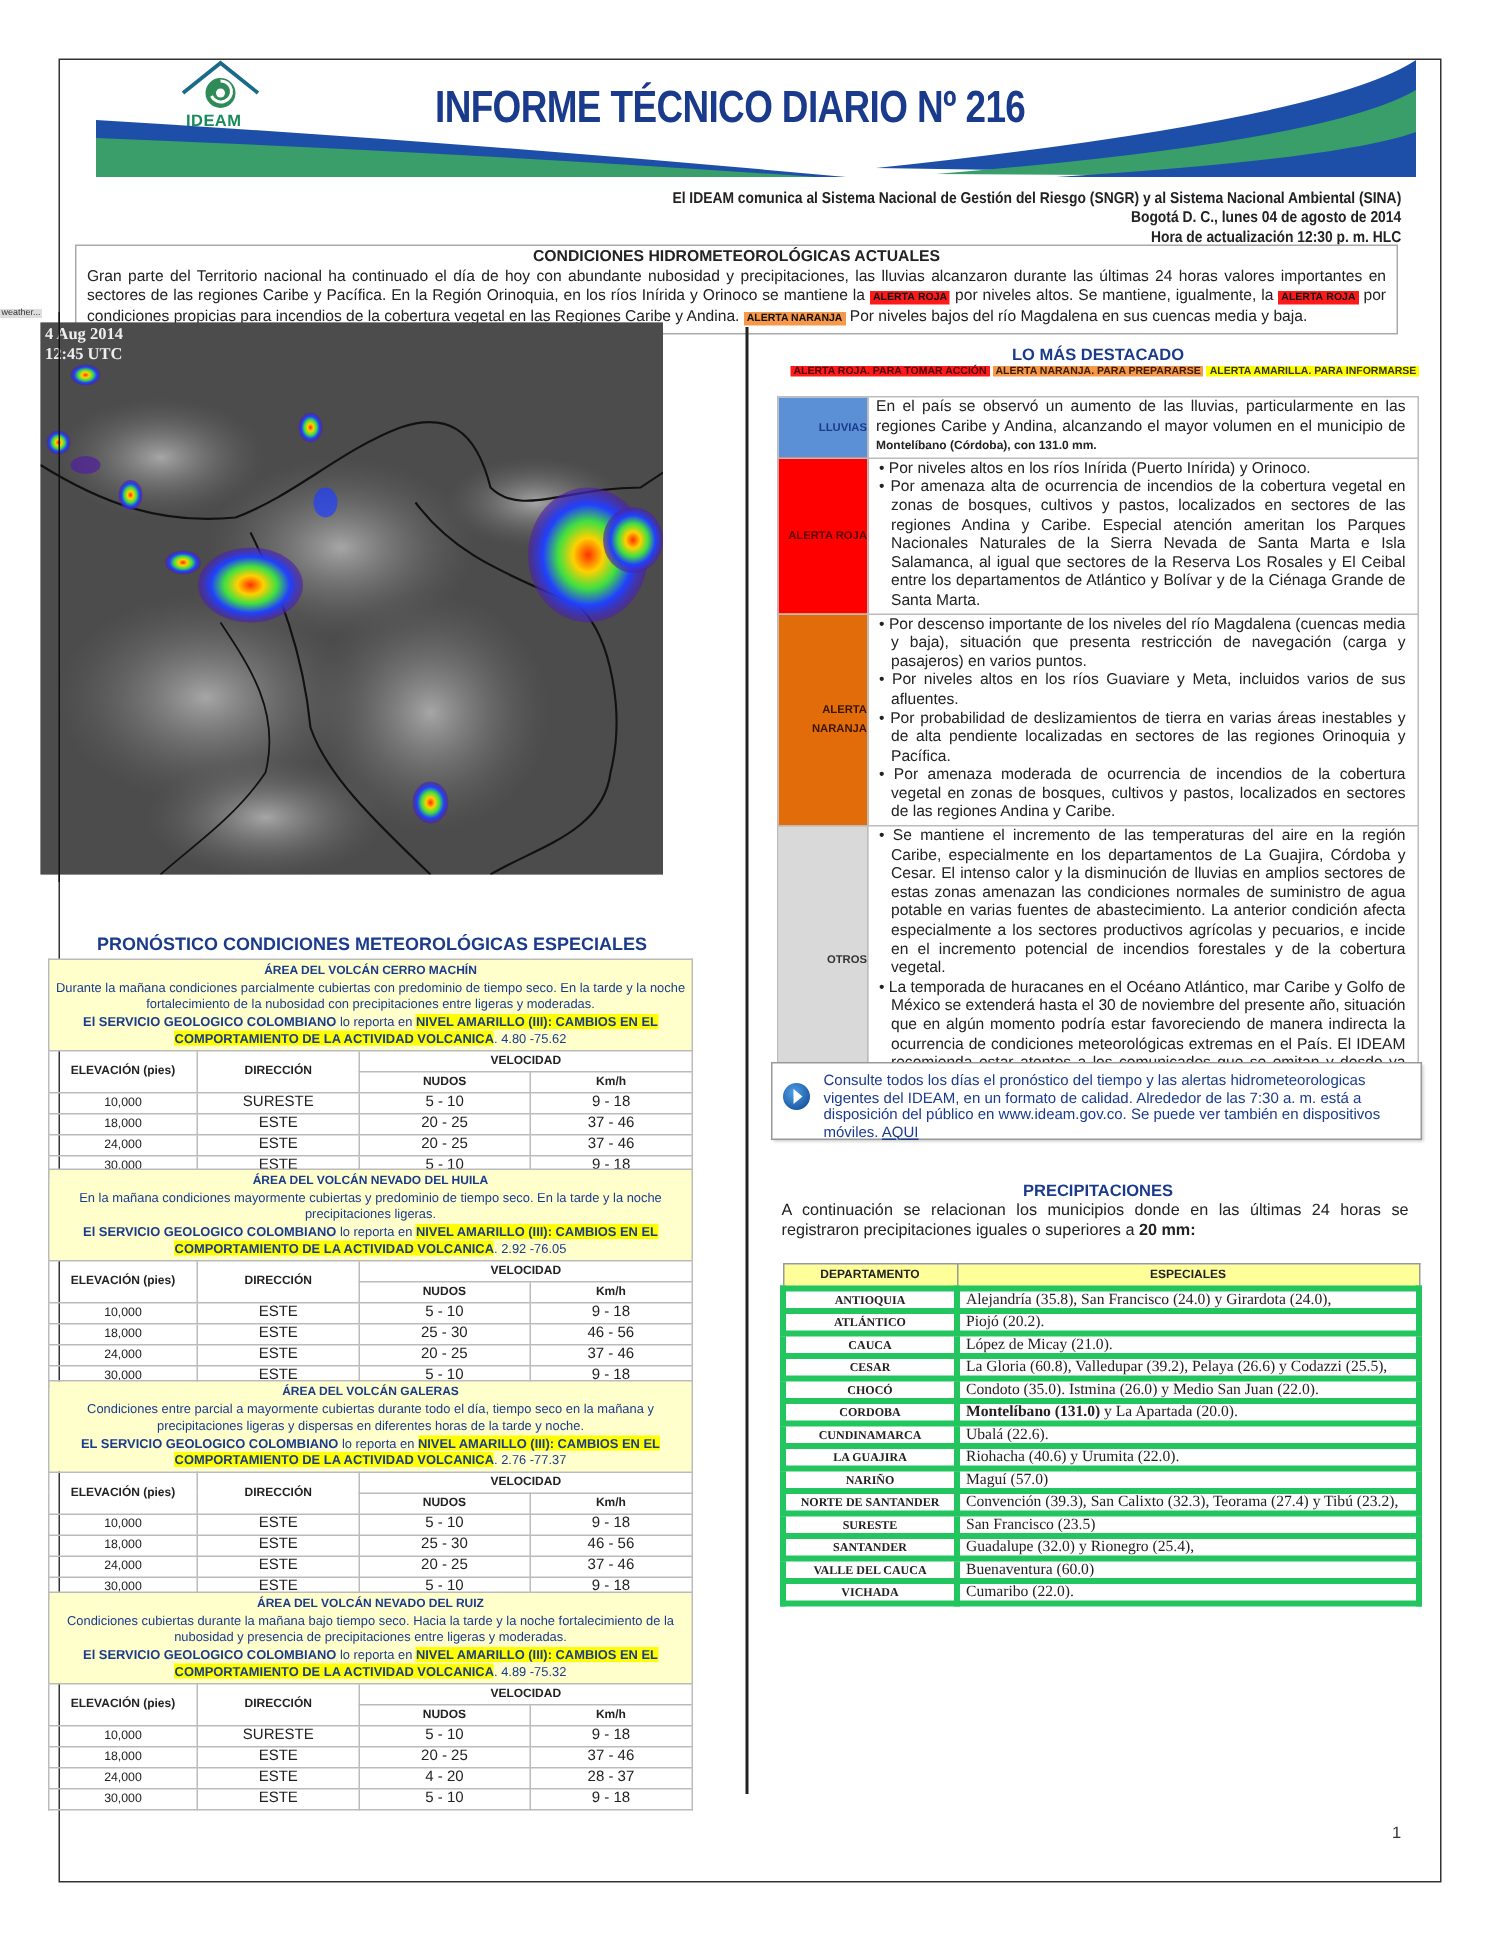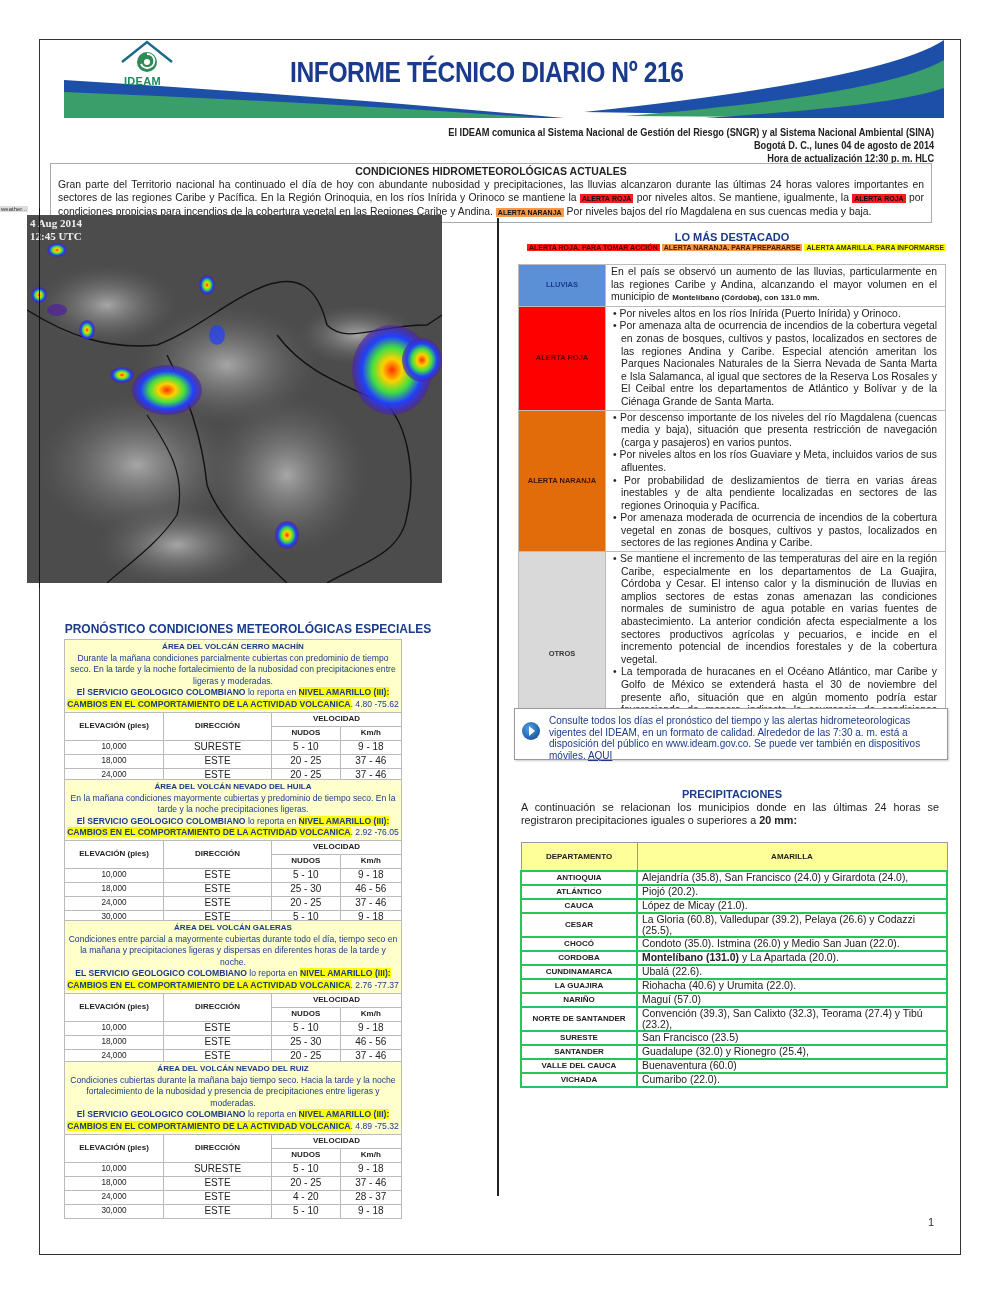--- a/index.html
+++ b/index.html
@@ -30,45 +30,45 @@
   .vline-mid { position: absolute; left: 497px; top: 218px; width: 2px; height: 978px; background: #222; }
   .destacado-title { position: absolute; left: 518px; top: 231px; width: 428px; text-align: center; font-weight: bold; font-size: 11px; color: #1a3b8c; }
   .legend-row { position: absolute; left: 527px; top: 244px; font-size: 7px; font-weight: bold; white-space: nowrap; }
   .legend-row span { padding: 0 2px; }
   .lg-red { background: #ff1a1a; color: #4a0000; }
   .lg-orange { background: #f5984a; color: #3a1a00; }
   .lg-yellow { background: #ffff00; color: #333; }
 
   .alert-table { position: absolute; left: 518px; top: 264px; width: 428px; border-collapse: collapse; font-size: 10.4px; line-height: 12.6px; }
   .alert-table td { border: 1px solid #bbb; vertical-align: middle; }
-  .alert-table td.lab { width: 87px; text-align: center; font-weight: bold; font-size: 7.5px; }
+  .alert-table td.lab { width: 60px; text-align: right; font-weight: bold; font-size: 7.5px; }
   .alert-table td.txt { padding: 1px 8px 1px 5px; text-align: justify; }
   .bul { display: block; padding-left: 10px; text-indent: -8px; }
   .lab-blue { background: #5b8fd6; color: #1a3b8c; }
   .lab-red { background: #ff0000; color: #5a0000; }
   .lab-orange { background: #e36c0a; color: #3a1500; }
   .lab-gray { background: #d9d9d9; color: #333; }
 
   .info-box { position: absolute; left: 514px; top: 708px; width: 434px; height: 52px; border: 1px solid #999; background: #fff; box-shadow: 1px 1px 2px #ccc; }
   .play-icon { position: absolute; left: 522px; top: 722px; width: 18px; height: 18px; border-radius: 50%; background: radial-gradient(circle at 40% 35%, #4ea0e8, #0c3f8a); }
   .play-icon::after { content: ""; position: absolute; left: 7px; top: 4px; border-left: 6px solid #fff; border-top: 5px solid transparent; border-bottom: 5px solid transparent; }
   .info-text { position: absolute; left: 549px; top: 715px; width: 392px; font-size: 10px; line-height: 11.5px; color: #1a3b8c; }
   .info-link { color: #1a3b8c; text-decoration: underline; }
 
   .precip-title { position: absolute; left: 518px; top: 788px; width: 428px; text-align: center; font-weight: bold; font-size: 11px; color: #1a3b8c; }
   .precip-intro { position: absolute; left: 521px; top: 801px; width: 418px; font-size: 10.8px; line-height: 13px; text-align: justify; }
 
   .precip-table { position: absolute; left: 520px; top: 842px; width: 428px; border-collapse: collapse; font-size: 10.4px; }
-  .precip-table th { background: #ffff99; border: 1px solid #999; font-size: 8px; font-weight: bold; height: 28px; }
-  .precip-table td { border: 2px solid #22c55e; height: 14px; padding: 0 4px; }
+  .precip-table th { background: #ffff99; border: 1px solid #999; font-size: 8px; font-weight: bold; height: 16px; }
+  .precip-table td { border: 4px solid #22c55e; height: 14px; padding: 0 4px; font-family: Liberation Serif, serif; }
   .precip-table td.dep { width: 116px; text-align: center; font-weight: bold; font-size: 8px; }
 
   
   .forecast-title { position: absolute; left: 48px; top: 622px; width: 400px; text-align: center; font-weight: bold; font-size: 12px; color: #1a3b8c; }
-  .volc-table { position: absolute; left: 64px; width: 338px; border-collapse: collapse; font-size: 10px; padding-left: 36px; }
+  .volc-table { position: absolute; left: 32px; width: 430px; border-collapse: collapse; font-size: 10px; padding-left: 36px; }
   .volc-table td { border: 1px solid #bbb; text-align: center; height: 14px; line-height: 12px; }
   .volc-head td { background: #ffffcc; padding: 1px 2px; font-size: 8.6px; line-height: 11.6px; color: #1a3b8c; }
   .volc-name { font-weight: bold; font-size: 8px; color: #1a3b8c; }
   .volc-sgc { font-weight: bold; color: #1a3b8c; }
   .hl { background: #ffff00; font-weight: bold; color: #1a3b8c; }
   .coord { color: #1a3b8c; }
   .volc-table .colh { font-weight: bold; font-size: 8px; }
   .volc-table .val-small { font-size: 8.2px; }
 
   .page-num { position: absolute; left: 928px; top: 1216px; font-size: 11px; color: #333; }
@@ -197,21 +197,21 @@
 <div class="play-icon"></div>
 <div class="info-text"><span>Consulte todos los días el pronóstico del tiempo y las alertas hidrometeorologicas vigentes del IDEAM, en un formato de calidad. Alrededor de las 7:30 a. m. está a disposición del público en www.ideam.gov.co. Se puede ver también en dispositivos móviles. </span><a class="info-link">AQUI</a></div>
 
 <div class="precip-title">PRECIPITACIONES</div>
 <div class="precip-intro"><span>A continuación se relacionan los municipios donde en las últimas 24 horas se registraron precipitaciones  iguales o superiores a </span><b>20 mm:</b></div>
 
 <table class="precip-table" id="precip-table">
   <thead>
     <tr>
       <th>DEPARTAMENTO</th>
-      <th>AMARILLA</th>
+      <th>ESPECIALES</th>
     </tr>
   </thead>
   <tbody id="precip-body">
       <tr>
         <td class="dep">ANTIOQUIA</td>
         <td><b></b><span>Alejandría (35.8), San Francisco (24.0) y Girardota (24.0),</span></td>
       </tr>
       <tr>
         <td class="dep">ATLÁNTICO</td>
         <td><b></b><span>Piojó (20.2).</span></td>

